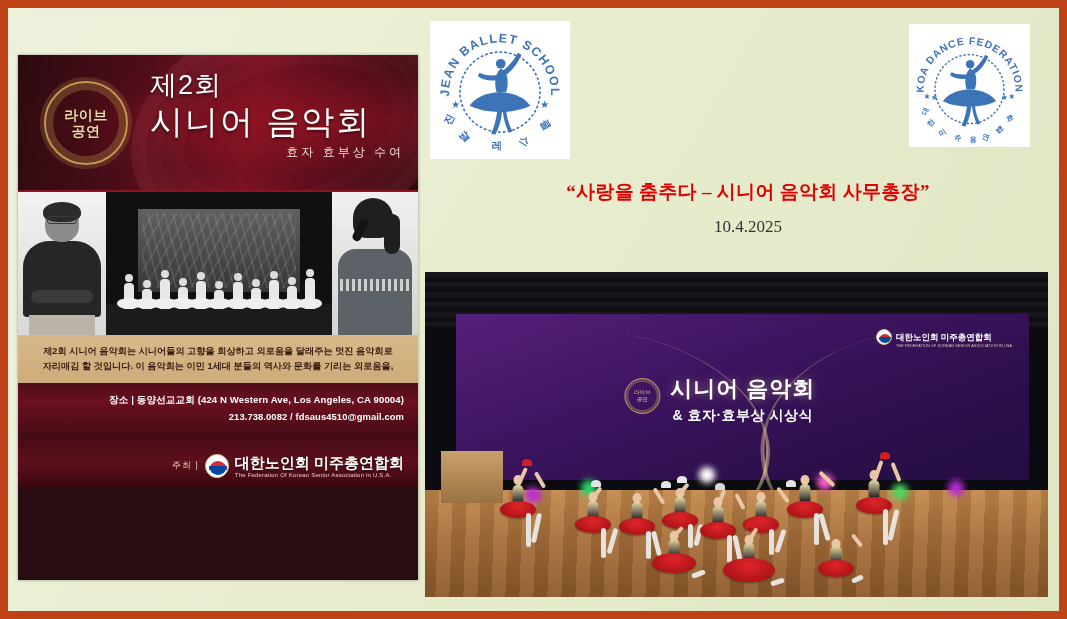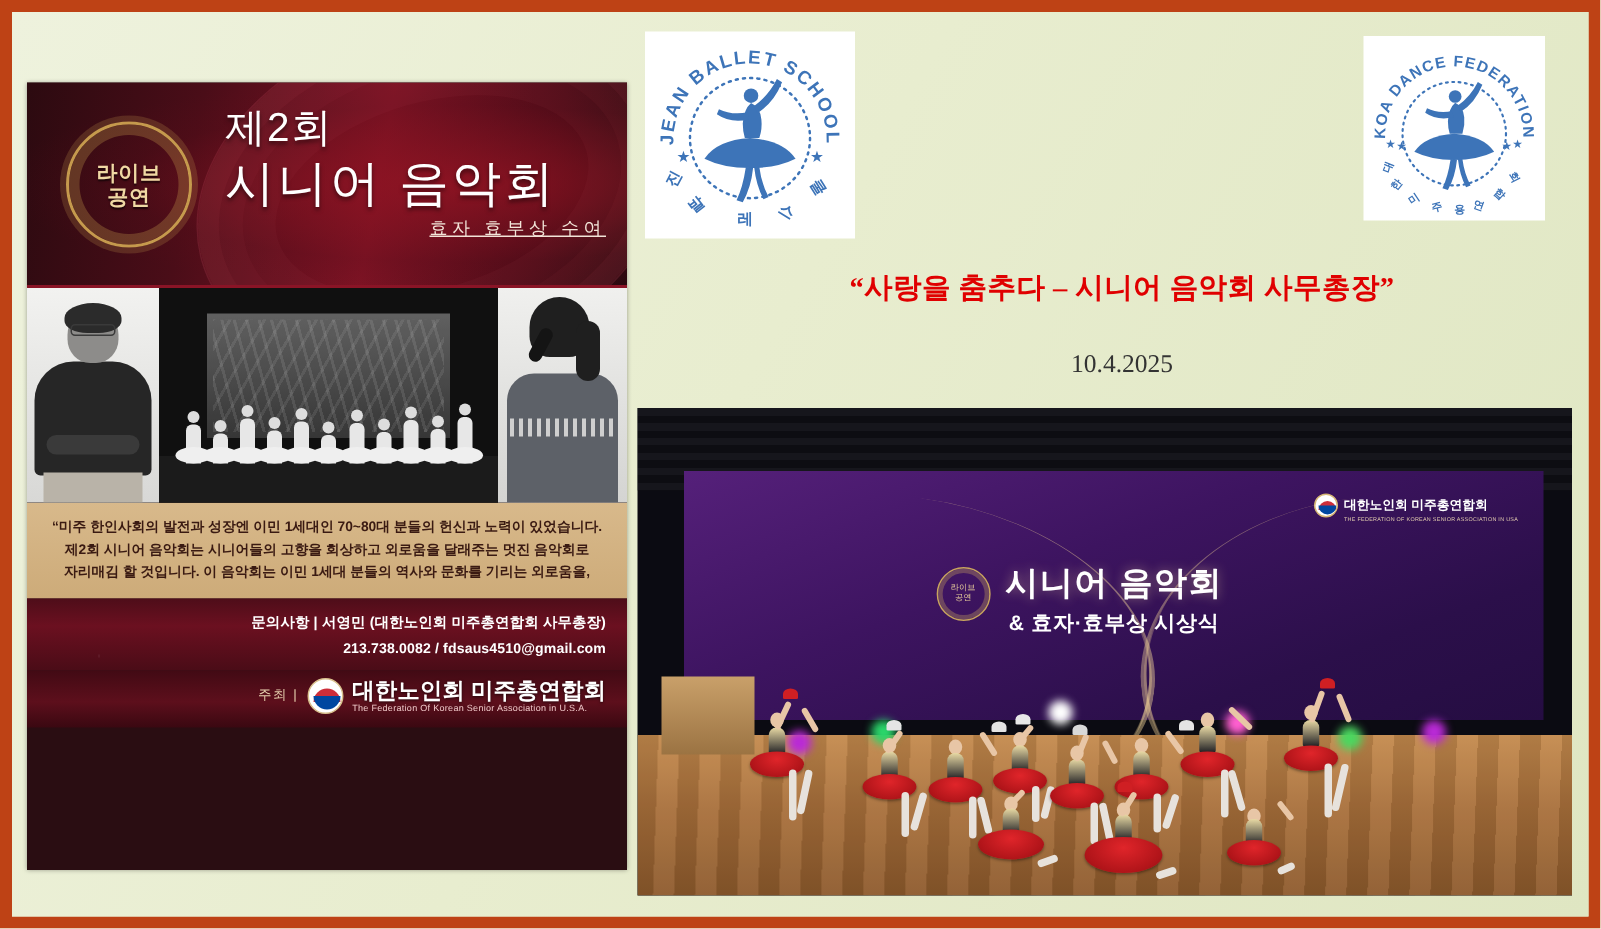--- a/index.html
+++ b/index.html
@@ -58,21 +58,21 @@
     color: #f0d9a4;
     font-size: 14px; font-weight: bold; line-height: 1.15; letter-spacing: .5px;
     text-shadow: 0 1px 1px rgba(0,0,0,.6);
   }
   .poster-title-wrap {
     position: absolute; left: 132px; top: 16px; right: 10px;
     color: #fff; text-align: left;
   }
   .pt-line1 { font-size: 27px; font-weight: 300; letter-spacing: 1px; line-height: 1.1; text-shadow: 0 2px 3px rgba(0,0,0,.5); }
   .pt-line2 { font-size: 33px; font-weight: 300; letter-spacing: 2px; line-height: 1.25; text-shadow: 0 2px 3px rgba(0,0,0,.5); }
-  .pt-sub   { font-size: 12px; color: #f2e4d8; letter-spacing: 3px; text-align: right; margin-top: 2px; padding-right: 4px; text-decoration: underline; }
+  .pt-sub   { font-size: 12px; color: #f2e4d8; letter-spacing: 3px; text-align: right; margin-top: 2px; padding-right: 4px; }
 
   
   .montage {
     position: relative;
     height: 145px;
     display: flex;
     background: #0a0a0a;
     border-top: 2px solid #8a1426;
   }
   .mont-cell { position: relative; overflow: hidden; }
@@ -130,21 +130,21 @@
     line-height: 1.75;
     font-weight: bold;
     letter-spacing: .1px;
   }
   .details .contact { font-size: 9.4px; }
   .sponsors {
     background: linear-gradient(180deg,#420a14 0%, #5d0f1c 55%, #3a0811 100%);
     padding: 5px 14px 9px;
     color:#fff;
   }
-  .sp-row { display:flex; align-items:center; justify-content:flex-end; gap:6px; }
+  .sp-row { display:flex; align-items:center; justify-content:flex-end; gap:6px;margin-top:17px; }
   .sp-row + .sp-row { margin-top: 4px; }
   .sp-label { font-size: 9px; color:#e6cfae; letter-spacing:1px; }
   .flag-circle {
     width: 24px; height: 24px; border-radius: 50%;
     background: #fff; position: relative; overflow: hidden;
     border: 1.5px solid #d8c08d; flex: none;
   }
   .flag-circle:before{ content:""; position:absolute; left:3px; top:6px; width:18px; height:9px; border-radius:9px 9px 0 0; background:#cd2e3a; }
   .flag-circle:after { content:""; position:absolute; left:3px; top:11px; width:18px; height:9px; border-radius:0 0 9px 9px; background:#0047a0; }
   .org-ko { font-size: 15px; font-weight: bold; color:#fff; letter-spacing:0; line-height:1.05; text-shadow:0 1px 2px rgba(0,0,0,.6); }
@@ -168,21 +168,21 @@
   .h-line1 {
     font-family:"Liberation Serif", serif;
     font-size: 20px; font-weight: bold; color:#1b1b1b; letter-spacing:.5px;
   }
   .h-line2 {
     font-family:"Liberation Serif", serif;
     font-size: 19px; font-weight: bold; color:#e00000; margin-top: 11px; letter-spacing:.3px;
   }
   .h-line3 {
     font-family:"Liberation Serif", serif;
-    font-size: 17px; color:#333; margin-top: 28px;
+    font-size: 17px; color:#333; margin-top: 12px;
   }
 
   
   #main-photo {
     position:absolute; left: 417px; top: 264px; width: 623px; height: 325px;
     background:#0b0b12; overflow:hidden;
   }
   .ceiling { position:absolute; left:0; top:0; width:100%; height:17%;
      background:repeating-linear-gradient(180deg,#16161c 0 5px,#0d0d12 5px 10px); }
   .backdrop {
@@ -301,27 +301,26 @@
           <div class="w-body"></div>
             <div class="w-fringe"></div>
           <div class="w-head"></div>
             <div class="w-hair"></div>
             <div class="w-hair2"></div>
           <div class="w-mic"></div>
         </div>
       </div>
 
       <div class="quote">
-        <div>“미주 한인사회의 발전과 성장엔 이민 1세대인 70~80대 분들의 헌신과 노력이 있었습니다.</div>
         <div>제2회 시니어 음악회는 시니어들의 고향을 회상하고 외로움을 달래주는 멋진 음악회로</div>
         <div>자리매김 할 것입니다. 이 음악회는 이민 1세대 분들의 역사와 문화를 기리는 외로움을,</div>
       </div>
 
       <div class="details">
-        <div>문의사항 | 서영민 (대한노인회 미주총연합회 사무총장)</div>
+        <div>장소 | 동양선교교회 (424 N Western Ave, Los Angeles, CA 90004)</div>
         <div class="contact">213.738.0082  /  fdsaus4510@gmail.com</div>
       </div>
 
       <div class="sponsors">
         <div class="sp-row">
           <span class="sp-label">주최 |</span>
           <span class="flag-circle"></span>
           <span>
             <span class="org-ko">대한노인회 미주총연합회</span>
             <span class="org-en" style="display:block">The Federation Of Korean Senior Association in U.S.A.</span>

